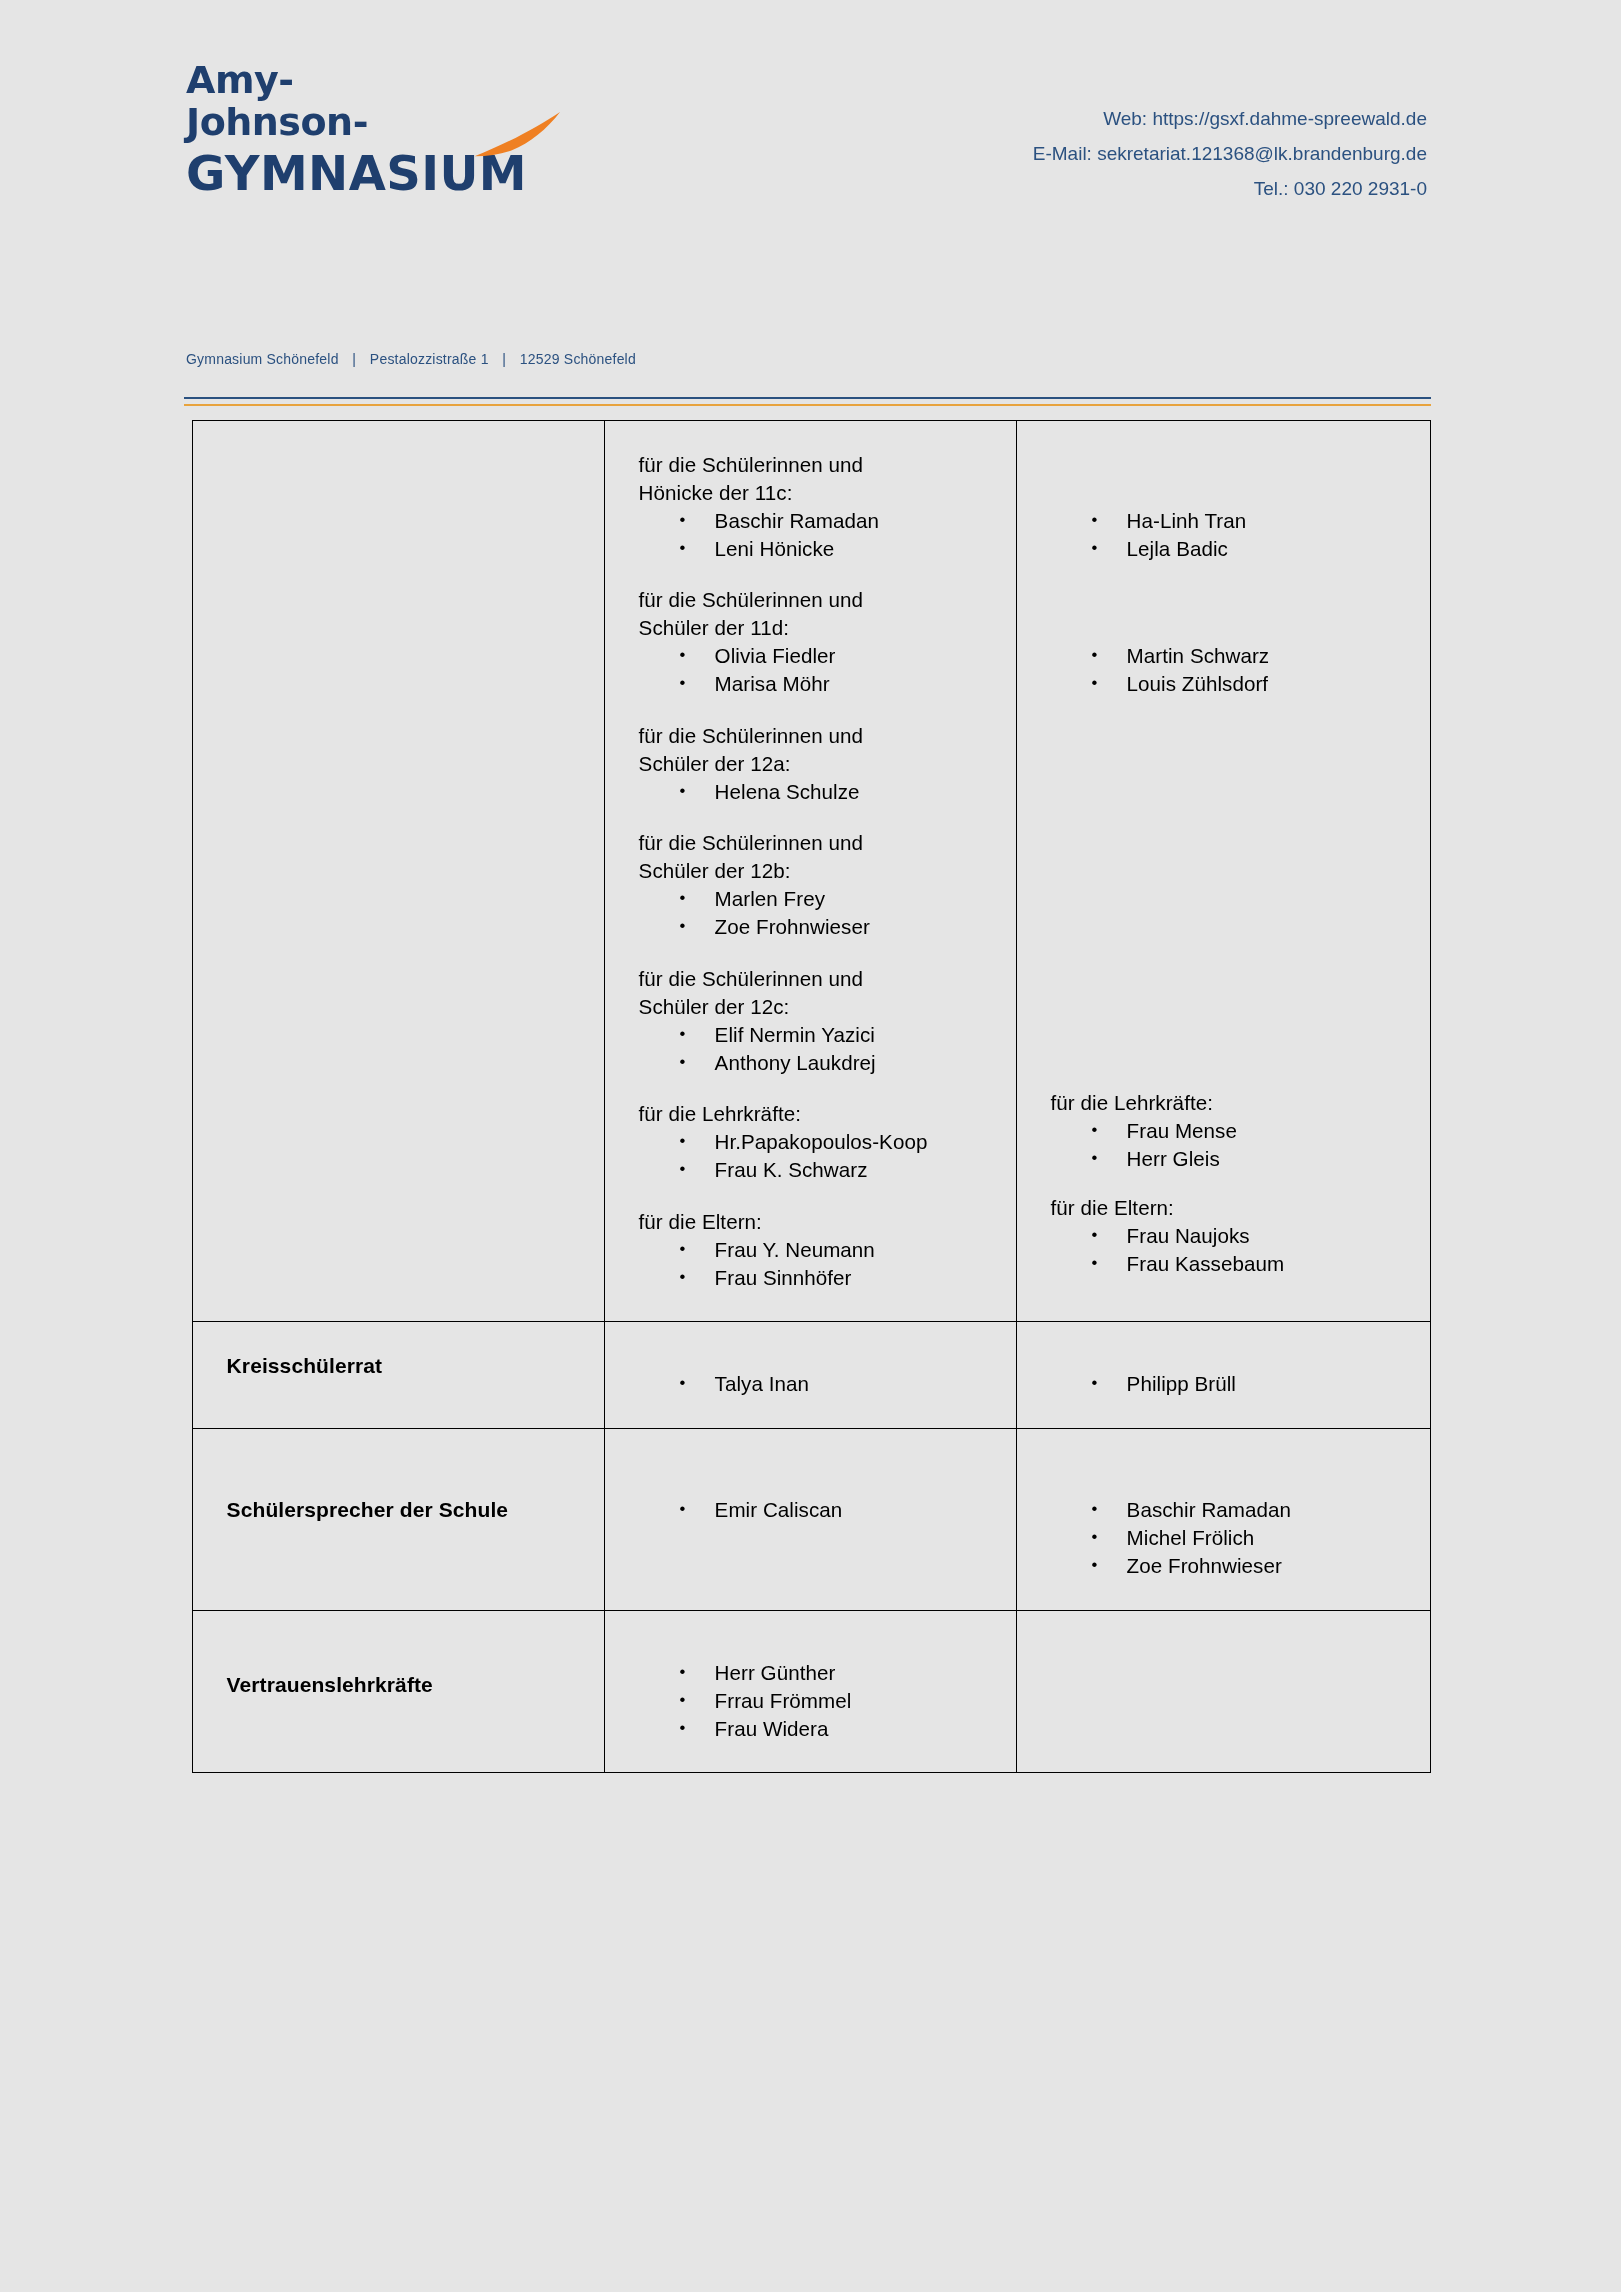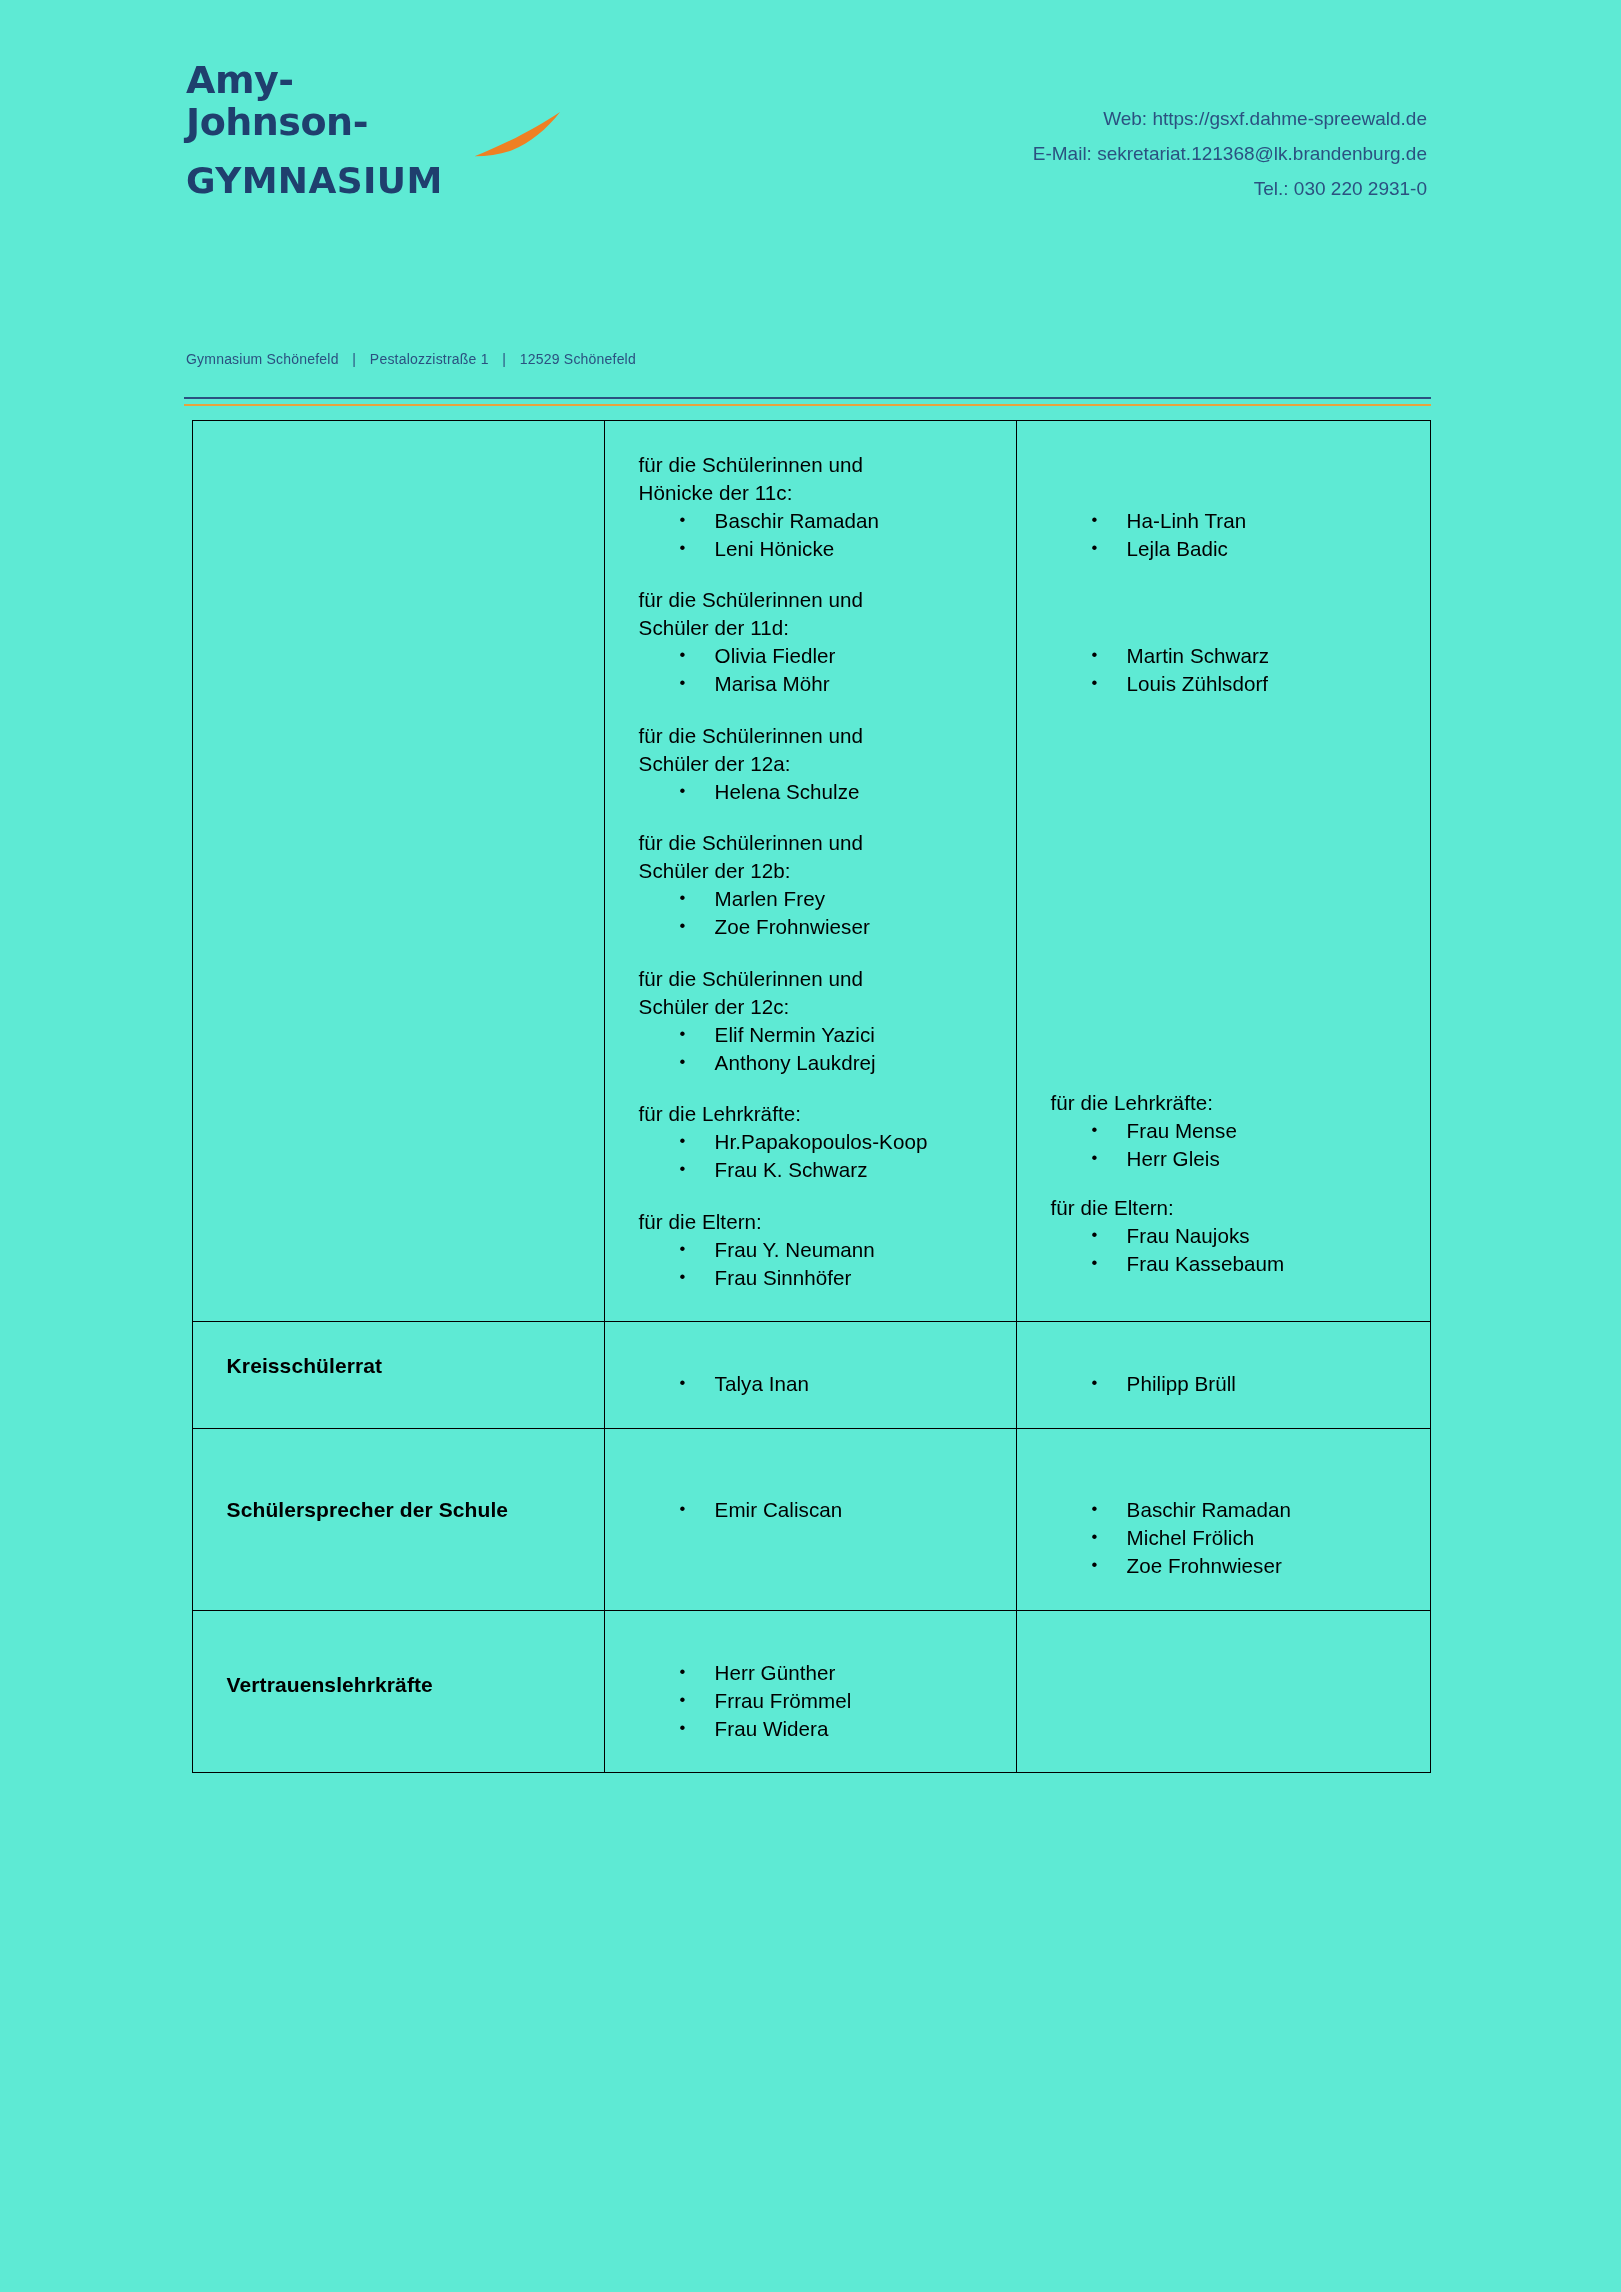--- a/index.html
+++ b/index.html
@@ -15,21 +15,21 @@
     font-family: "Liberation Sans", sans-serif;
     color: #000000;
     overflow: hidden;
   }
 
   .page {
     position: absolute;
     top: 0; left: 0;
     width: 1621px;
     height: 2293px;
-    background: #5eead4;
+    background: #e5e5e5;
   }
 
   
   .header {
     position: absolute;
     top: 59px;
     left: 0;
     width: 1621px;
     height: 294px;
   }
@@ -43,21 +43,21 @@
   }
   .logo-line {
     font-family: "DejaVu Sans", sans-serif;
     font-weight: 700;
     color: #1f3f6e;
     letter-spacing: -0.5px;
     line-height: 1.0;
   }
   .logo-l1 { position:absolute; left:0px;  top:2px;  font-size: 38px; }
   .logo-l2 { position:absolute; left:0px;  top:44px; font-size: 38px; text-align: right; }
-  .logo-l3 { position:absolute; left:0px;  top:104px; font-size: 36px; letter-spacing: 0.4px; }
+  .logo-l3 { position:absolute; left:0px;  top:90px; font-size: 48px; letter-spacing: 0.4px; }
 
   .logo-swoosh {
     position: absolute;
     left: 263px;
     top: 51px;
     width: 118px;
     height: 54px;
   }
 
   .contact {

